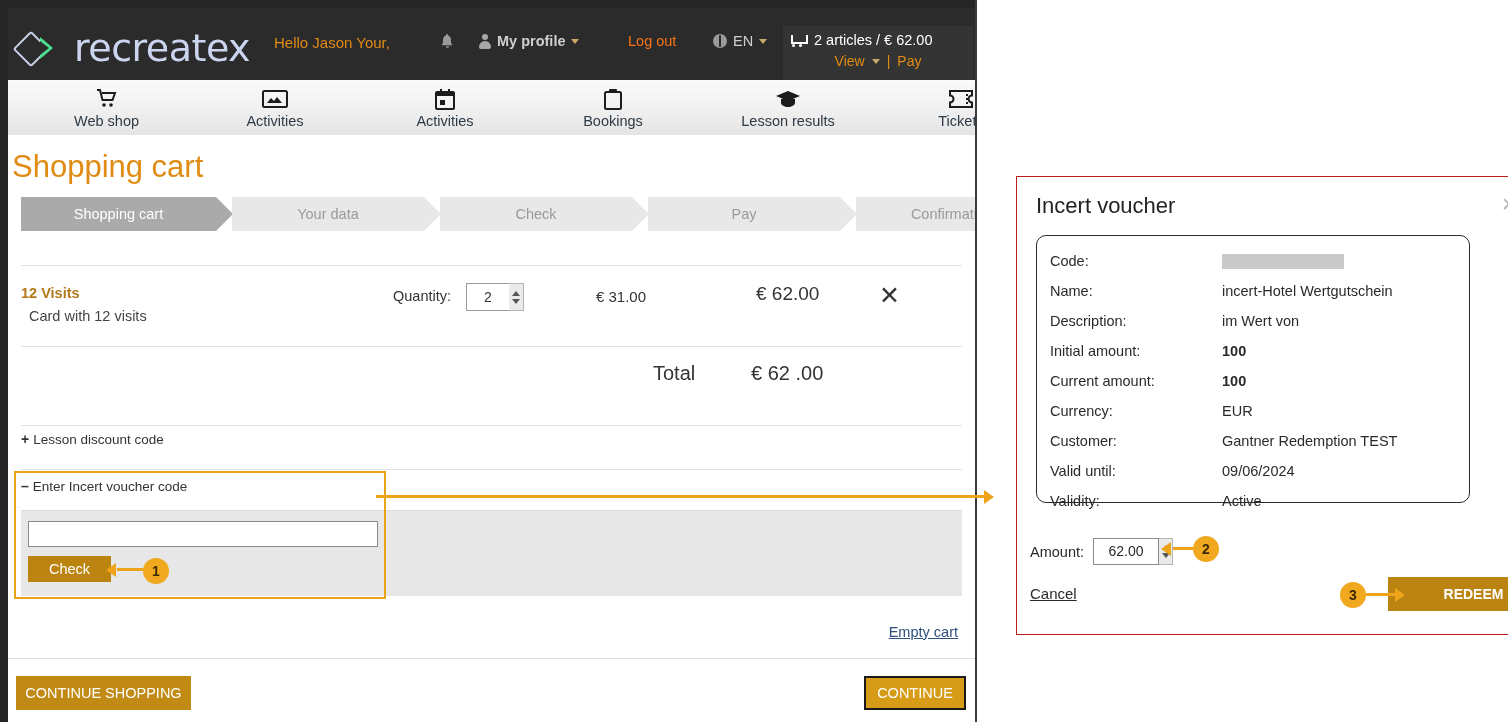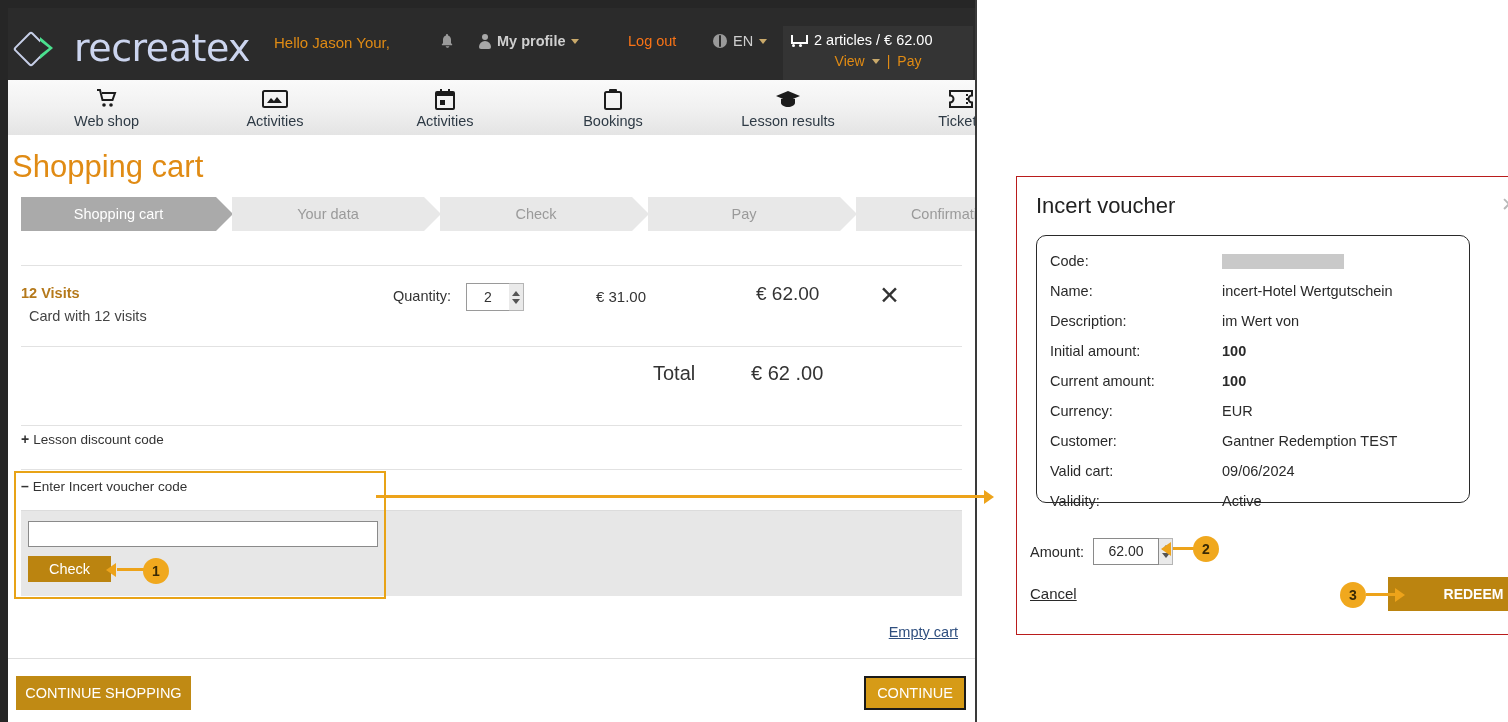--- a/index.html
+++ b/index.html
@@ -421,21 +421,21 @@
     </div>
     <div class="dlg-line">
       <span class="dlg-key">Currency:</span>
       <span class="dlg-val">EUR</span>
     </div>
     <div class="dlg-line">
       <span class="dlg-key">Customer:</span>
       <span class="dlg-val">Gantner Redemption TEST</span>
     </div>
     <div class="dlg-line">
-      <span class="dlg-key">Valid cart:</span>
+      <span class="dlg-key">Valid until:</span>
       <span class="dlg-val">09/06/2024</span>
     </div>
     <div class="dlg-line">
       <span class="dlg-key">Validity:</span>
       <span class="dlg-val">Active</span>
     </div>
   </div>
 
   <div class="amt-row">
     <span>Amount:</span>

